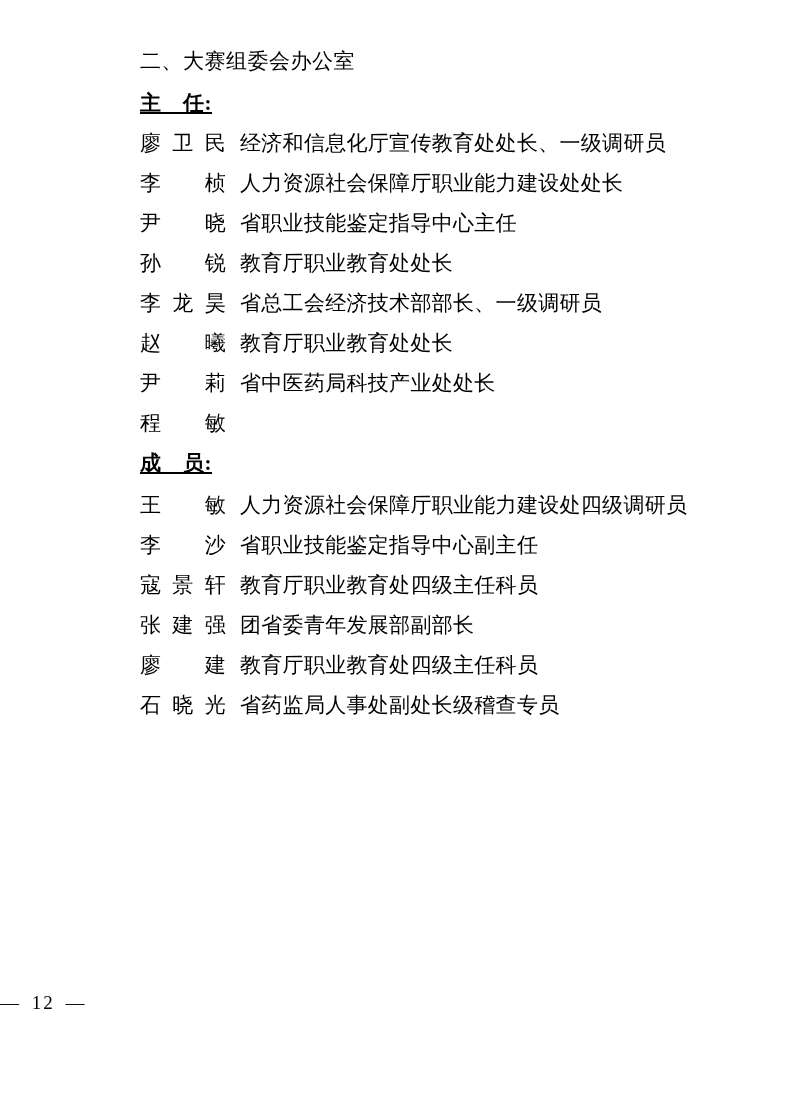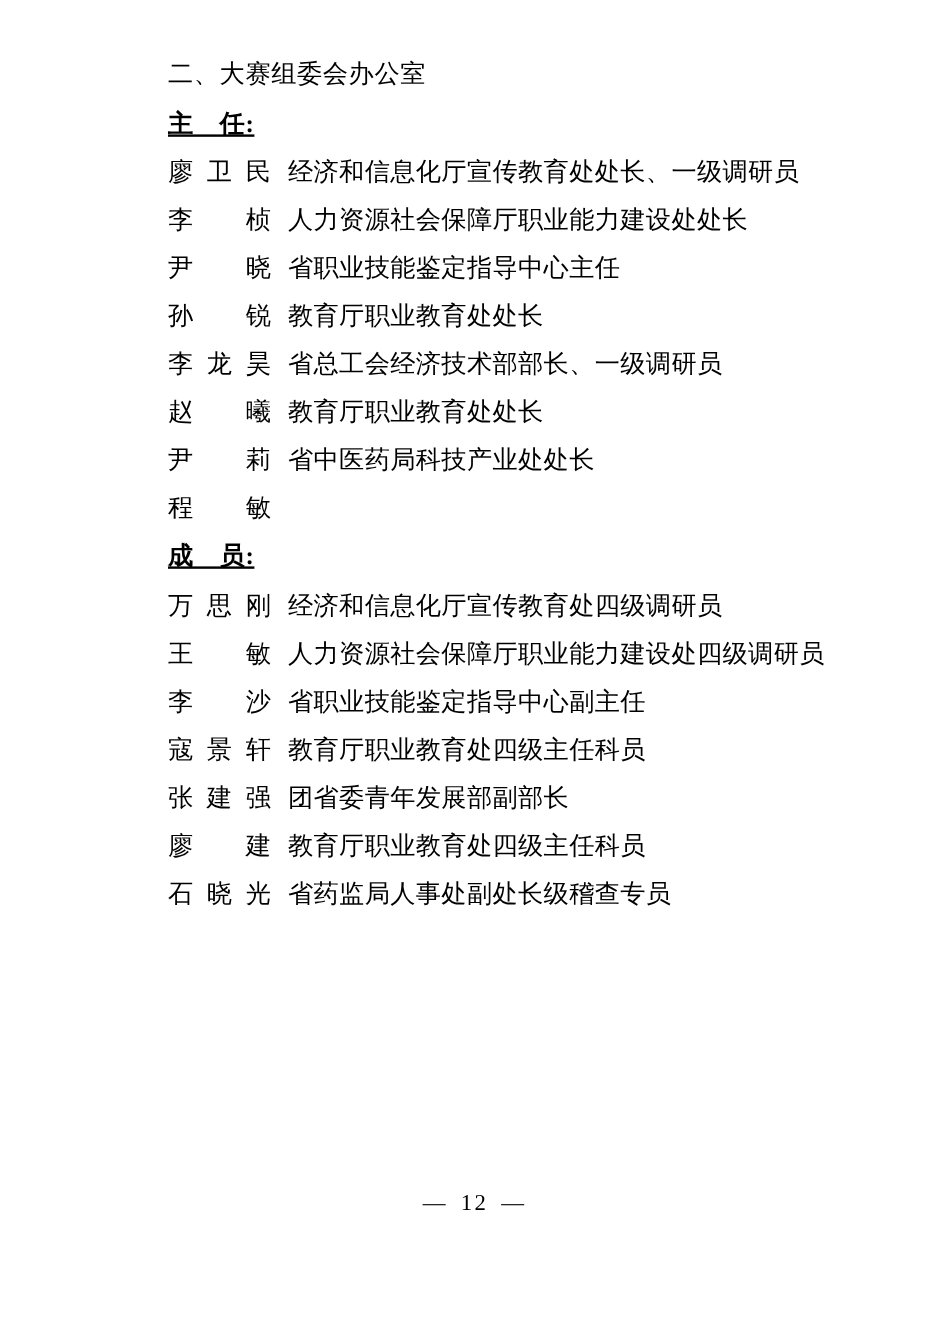--- a/index.html
+++ b/index.html
@@ -61,21 +61,20 @@
     text-align: right;
   }
   .block-members {
     margin-top: 2px;
   }
   .footer {
     position: absolute;
     left: 0;
     top: 992px;
     width: 791px;
-    text-align: center;
     font-size: 19px;
     letter-spacing: 2px;
   }
   .footer .pagenum {
     display: inline-block;
     padding: 0 4px;
   }
 </style>
 </head>
 <body>
@@ -117,24 +116,20 @@
     </div>
     <div class="entry">
       <span class="name">程　敏</span>
     </div>
   </div>
 
   <div class="role-heading">成　员:</div>
 
   <div class="block-members">
     <div class="entry">
-      <span class="name">万思刚</span>
-      <span class="title">经济和信息化厅宣传教育处四级调研员</span>
-    </div>
-    <div class="entry">
       <span class="name">王　敏</span>
       <span class="title">人力资源社会保障厅职业能力建设处四级调研员</span>
     </div>
     <div class="entry">
       <span class="name">李　沙</span>
       <span class="title">省职业技能鉴定指导中心副主任</span>
     </div>
     <div class="entry">
       <span class="name">寇景轩</span>
       <span class="title">教育厅职业教育处四级主任科员</span>

